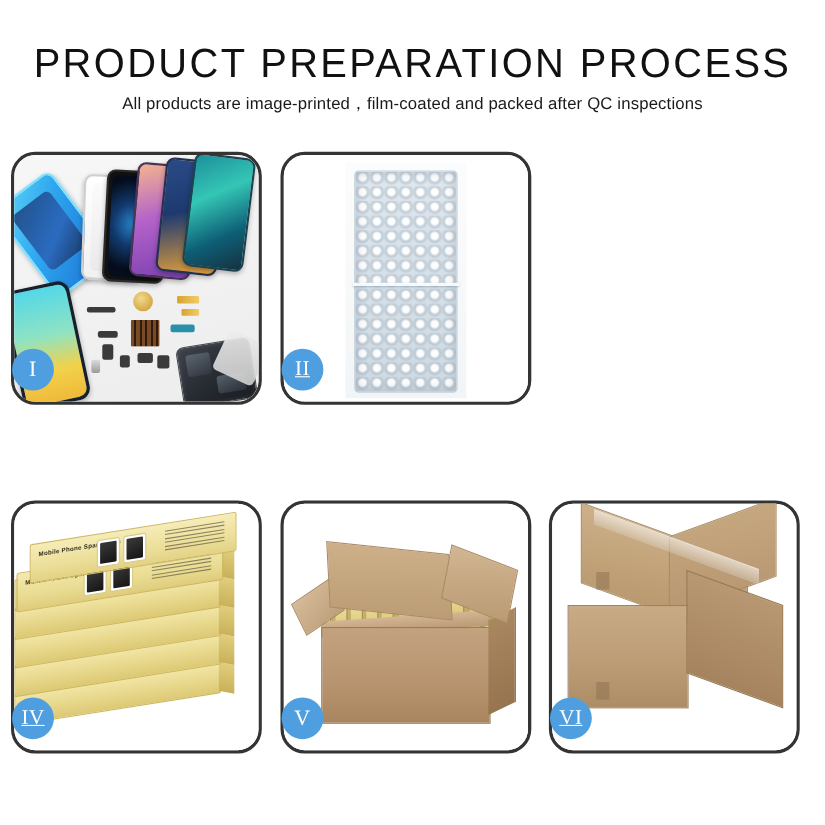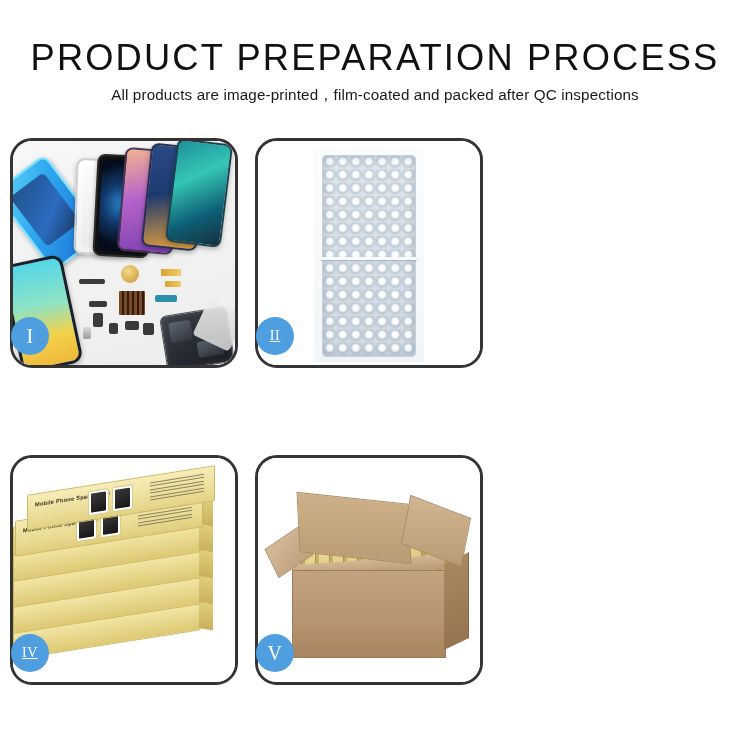--- a/index.html
+++ b/index.html
@@ -44,21 +44,21 @@
     background:#ffffff;
   }
 
   
   .badge{
     position:absolute;left:-2px;bottom:10px;width:38px;height:38px;border-radius:50%;
     background:#4f9fe0;color:#ffffff;z-index:40;
     font-family:"Liberation Serif","DejaVu Serif",serif;
     font-size:20px;line-height:38px;text-align:center;letter-spacing:.5px;
   }
-  .badge.w2{font-size:14px;text-decoration:underline;}
+  .badge.w2{font-size:19px;text-decoration:underline;}
   .badge.w3{font-size:17px;letter-spacing:0;}
 
   
   .p1{background:linear-gradient(165deg,#f7f7f7 0%,#f2f2f2 45%,#ededed 100%);}
   .ph{position:absolute;border-radius:7px;box-shadow:0 2px 5px rgba(0,0,0,.28);}
   .ph-blue{
     left:4px;top:22px;width:60px;height:96px;border-radius:9px;
     background:linear-gradient(140deg,#5fd4f7 0%,#2fa8ef 40%,#1b6fd4 100%);
     transform:rotate(-37deg);border:2px solid #7fe0ff;
   }
@@ -456,16 +456,30 @@
             <div class="c5body"></div>
             <div class="c5right"></div>
             <div class="flapL"></div>
             <div class="flapTop"></div>
             <div class="flapR"></div>
           </div>
         </div>
         <div class="badge">V</div>
       </div>
 
+      <div class="panel c2">
+        <div class="inner p6">
+          <div class="c6">
+            <div class="c6top"></div>
+            <div class="c6top2"></div>
+            <div class="tape6"></div>
+            <div class="c6front"></div>
+            <div class="c6side"></div>
+            <div class="seal6"></div>
+            <div class="seal6 s2"></div>
+          </div>
+        </div>
+        <div class="badge w2">VI</div>
+      </div>
 
     </div>
   </div>
 </div>
 
 </body></html>

